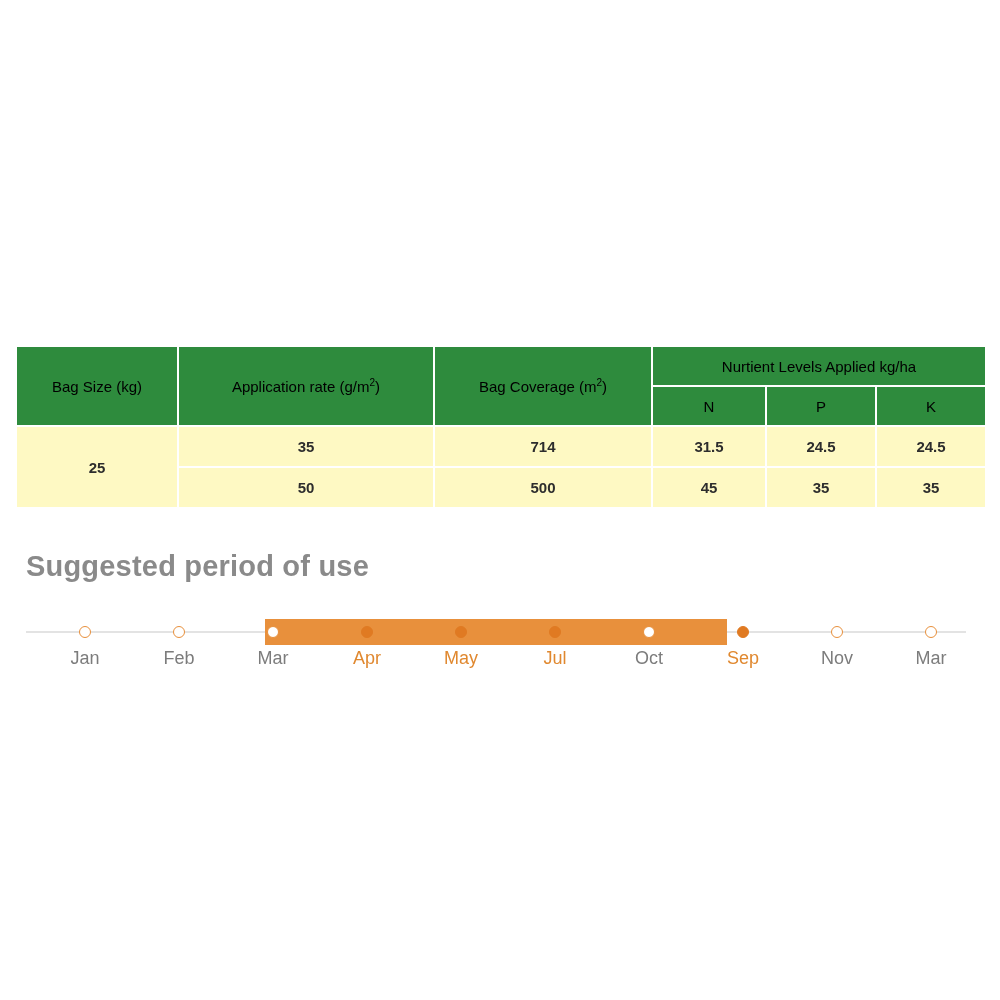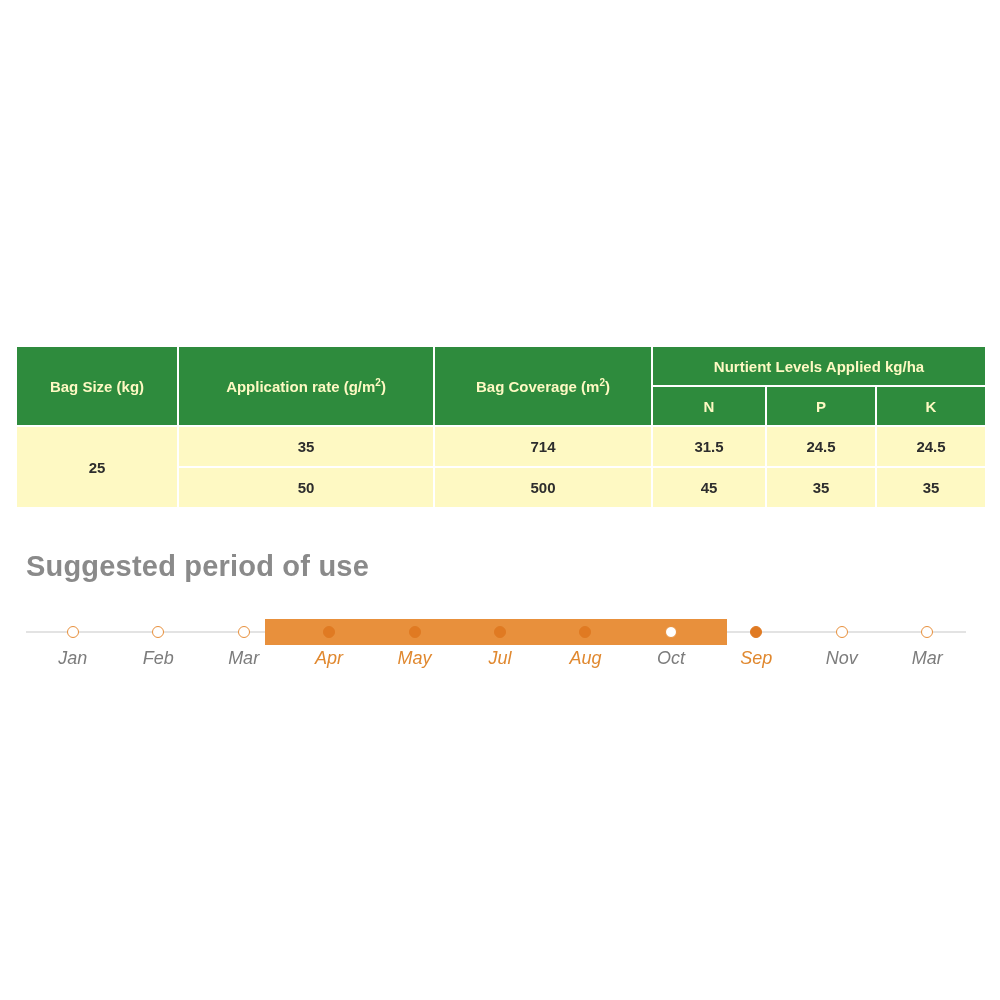--- a/index.html
+++ b/index.html
@@ -36,23 +36,23 @@
   table.spec th,
   table.spec td {
     border: 2px solid #ffffff;
     padding: 0;
     text-align: center;
     vertical-align: middle;
   }
 
   .th-green {
     background: #2e8b3d;
-    color: #fef9c3;
+    color: #000000;
     font-size: 15px;
-    font-weight: bold;
+    font-weight: normal;
     height: 38px;
   }
 
   .th-green.tall {
     height: 78px;
   }
 
   .td-grey {
     background: #fef9c3;
     color: #2d2d2d;
@@ -96,26 +96,25 @@
 
   .tl-band {
     position: absolute;
     top: 7px;
     height: 26px;
     background: #e8903c;
   }
 
   .months {
     position: absolute;
-    left: 4px;
+    left: 12px;
     top: 0;
     width: 940px;
     height: 70px;
     display: flex;
-    font-style: italic;
   }
 
   .month {
     flex: 1 1 0;
     position: relative;
     text-align: center;
   }
 
   .dot {
     position: absolute;
@@ -223,24 +222,20 @@
           <div class="mlabel">Apr</div>
         </div>
         <div class="month active">
           <div class="dot"></div>
           <div class="mlabel">May</div>
         </div>
         <div class="month active">
           <div class="dot"></div>
           <div class="mlabel">Jul</div>
         </div>
-        <div class="month active">
-          <div class="dot"></div>
-          <div class="mlabel">Aug</div>
-        </div>
         <div class="month">
           <div class="dot"></div>
           <div class="mlabel">Oct</div>
         </div>
         <div class="month active">
           <div class="dot"></div>
           <div class="mlabel">Sep</div>
         </div>
         <div class="month">
           <div class="dot"></div>

